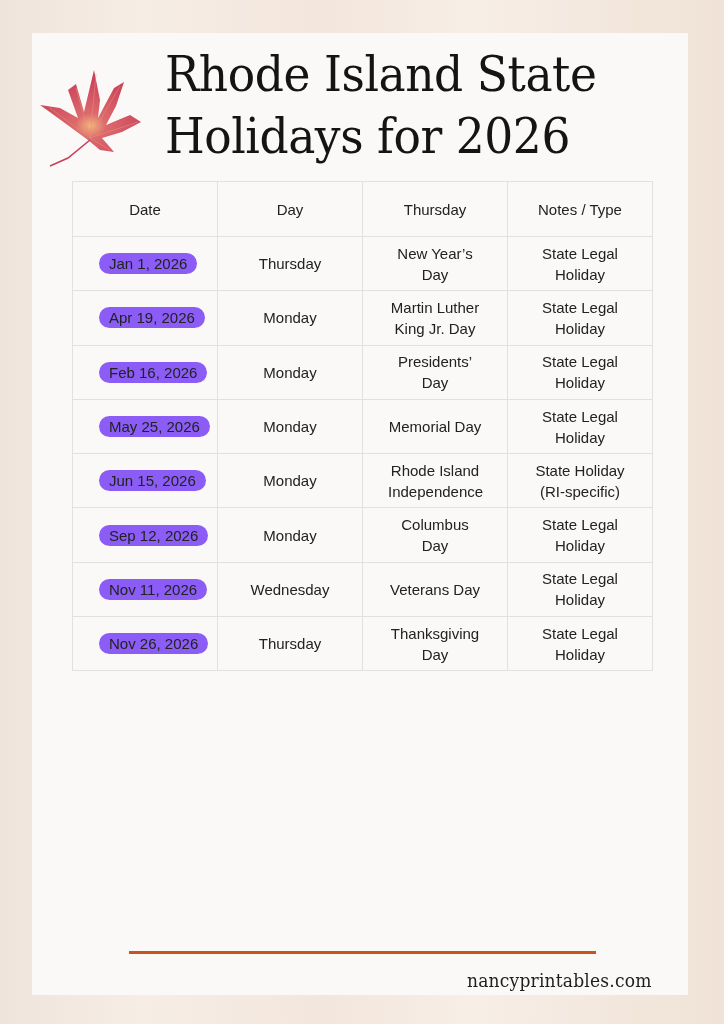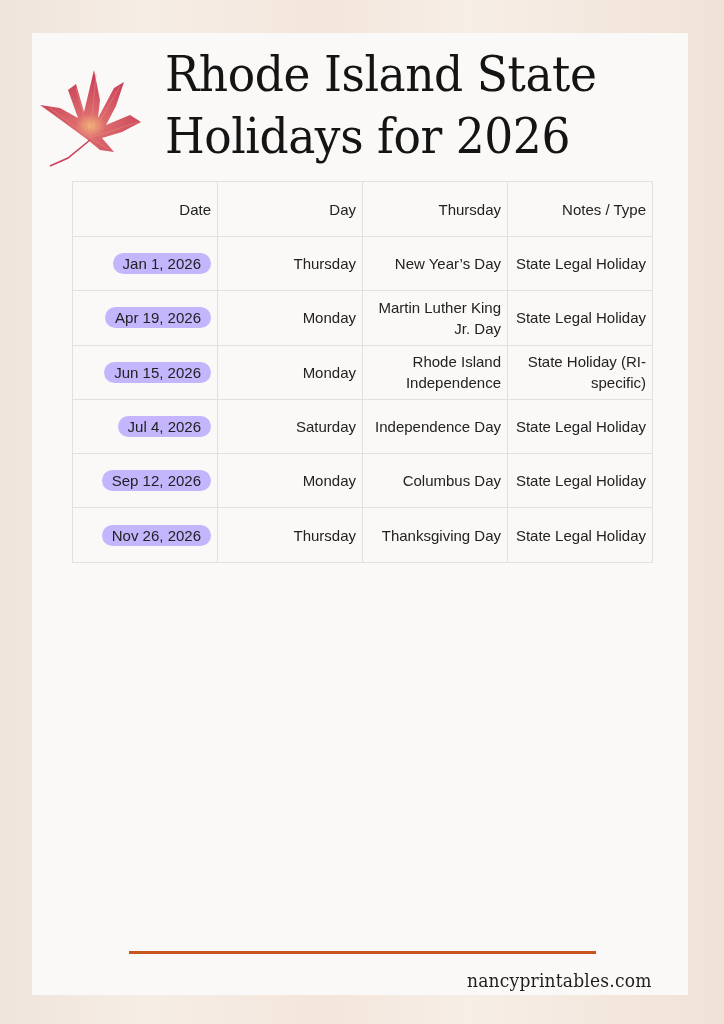--- a/index.html
+++ b/index.html
@@ -22,28 +22,28 @@
     transform: scaleX(0.93); transform-origin: left top;
   }
   .title div { white-space: nowrap; }
   table.holidays {
     position: absolute; left: 72px; top: 181px; width: 580px;
     border-collapse: collapse; table-layout: fixed;
     font-size: 15px; color: #222;
   }
   table.holidays th, table.holidays td {
     border: 1.5px solid #e3e0dd;
-    text-align: right; vertical-align: middle;
-    padding: 0 6px; line-height: 21px; font-weight: normal;
+    text-align: center; vertical-align: middle;
+    padding: 0 25px; line-height: 21px; font-weight: normal;
   }
   table.holidays th { height: 54px; }
   table.holidays td { height: 53.3px; }
   table.holidays col { width: 145px; }
   .pill {
-    display: inline-block; background: #c4b5fd; border-radius: 11px;
+    display: inline-block; background: #8b5cf6; border-radius: 11px;
     padding: 0 10px; line-height: 21px; white-space: nowrap; margin-left: 1px;
   }
   .rule {
     position: absolute; left: 129px; top: 951px; width: 467px; height: 3px;
     background: #c8561c;
   }
   .footer {
     position: absolute; left: 467px; top: 970px;
     font-family: "DejaVu Serif", serif; font-size: 18px; color: #1e1e1e;
     letter-spacing: 0.2px; transform: scaleX(0.95); transform-origin: left top;
@@ -103,35 +103,47 @@
         <td>New Year’s Day</td>
         <td>State Legal Holiday</td>
       </tr>
       <tr>
         <td><span class="pill">Apr 19, 2026</span></td>
         <td>Monday</td>
         <td>Martin Luther King Jr. Day</td>
         <td>State Legal Holiday</td>
       </tr>
       <tr>
+        <td><span class="pill">Feb 16, 2026</span></td>
+        <td>Monday</td>
+        <td>Presidents’ Day</td>
+        <td>State Legal Holiday</td>
+      </tr>
+      <tr>
+        <td><span class="pill">May 25, 2026</span></td>
+        <td>Monday</td>
+        <td>Memorial Day</td>
+        <td>State Legal Holiday</td>
+      </tr>
+      <tr>
         <td><span class="pill">Jun 15, 2026</span></td>
         <td>Monday</td>
         <td>Rhode Island Independence</td>
         <td>State Holiday (RI-specific)</td>
       </tr>
       <tr>
-        <td><span class="pill">Jul 4, 2026</span></td>
-        <td>Saturday</td>
-        <td>Independence Day</td>
+        <td><span class="pill">Sep 12, 2026</span></td>
+        <td>Monday</td>
+        <td>Columbus Day</td>
         <td>State Legal Holiday</td>
       </tr>
       <tr>
-        <td><span class="pill">Sep 12, 2026</span></td>
-        <td>Monday</td>
-        <td>Columbus Day</td>
+        <td><span class="pill">Nov 11, 2026</span></td>
+        <td>Wednesday</td>
+        <td>Veterans Day</td>
         <td>State Legal Holiday</td>
       </tr>
       <tr>
         <td><span class="pill">Nov 26, 2026</span></td>
         <td>Thursday</td>
         <td>Thanksgiving Day</td>
         <td>State Legal Holiday</td>
       </tr>
     </tbody>
 </table>

